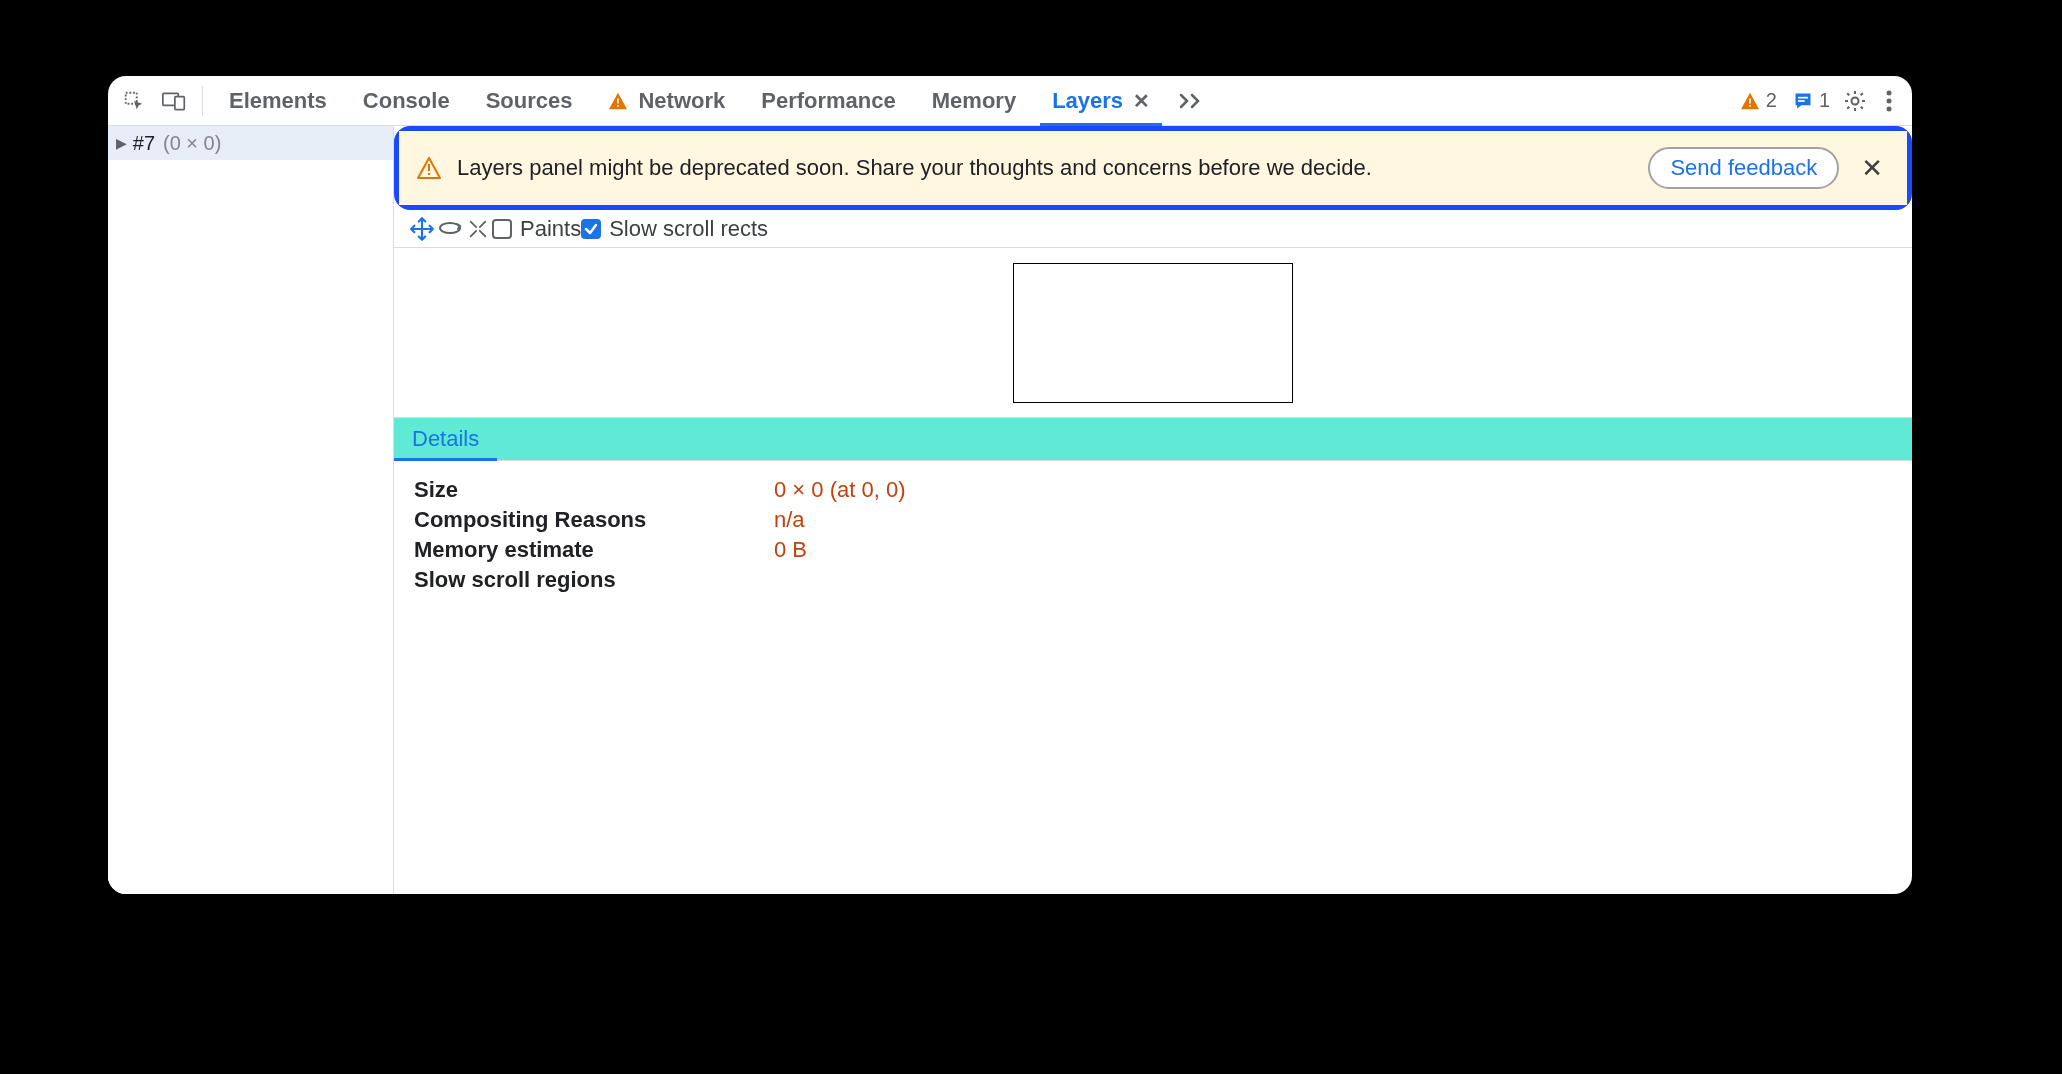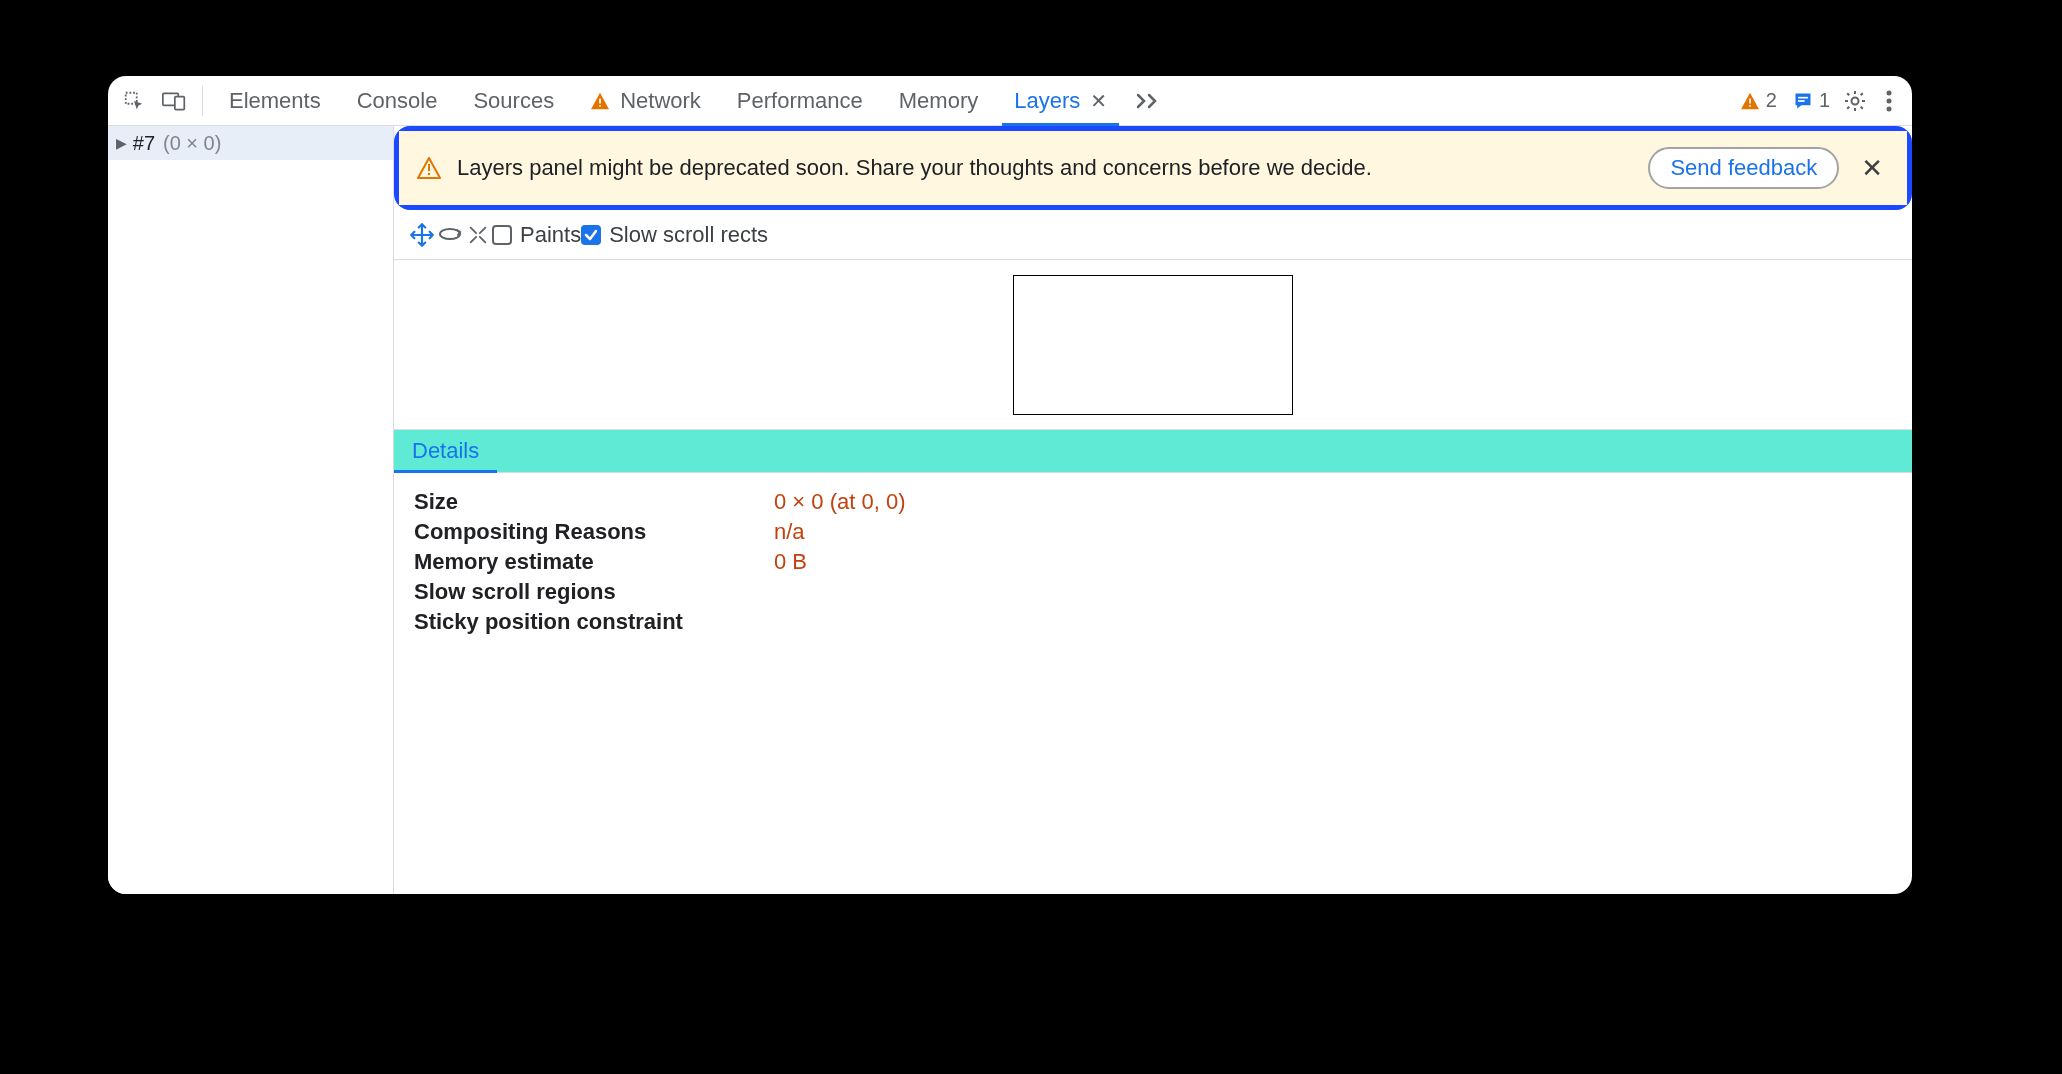--- a/index.html
+++ b/index.html
@@ -74,20 +74,21 @@
   .tab {
     padding: 0 18px;
     height: 100%;
     display: flex;
     align-items: center;
     gap: 8px;
     color: #5f6368;
     font-size: 22px;
     cursor: pointer;
     position: relative;
+    font-weight: bold;
   }
   .tab.active { color: #1a73e8; }
   .tab.active::after {
     content: "";
     position: absolute;
     bottom: -1px; left: 6px; right: 6px;
     height: 3px;
     background: #1a73e8;
   }
   .tab .warn-tri { margin-right: 2px; }
@@ -169,21 +170,21 @@
   }
   .banner-close {
     font-size: 26px;
     color: #3c4043;
     cursor: pointer;
     padding: 4px 6px;
   }
   
   .layertb {
     display:flex; align-items:center;
-    height: 50px;
+    height: 38px;
     padding: 0 14px;
     border-bottom: 1px solid #dadce0;
   }
   .ltb-ic {
     width:28px; height:28px;
     display:flex; align-items:center; justify-content:center;
     color:#1a73e8; cursor:pointer;
   }
   .ltb-ic.gray { color:#5f6368; }
   .chk {
@@ -407,21 +408,17 @@
           <div class="dval">n/a</div>
         </div>
         <div class="drow">
           <div class="dkey">Memory estimate</div>
           <div class="dval">0 B</div>
         </div>
         <div class="drow">
           <div class="dkey">Slow scroll regions</div>
           <div class="dval"></div>
         </div>
-        <div class="drow">
-          <div class="dkey">Sticky position constraint</div>
-          <div class="dval"></div>
-        </div>
       </div>
     </div>
   </div>
 
 </div>
 
 </body></html>

